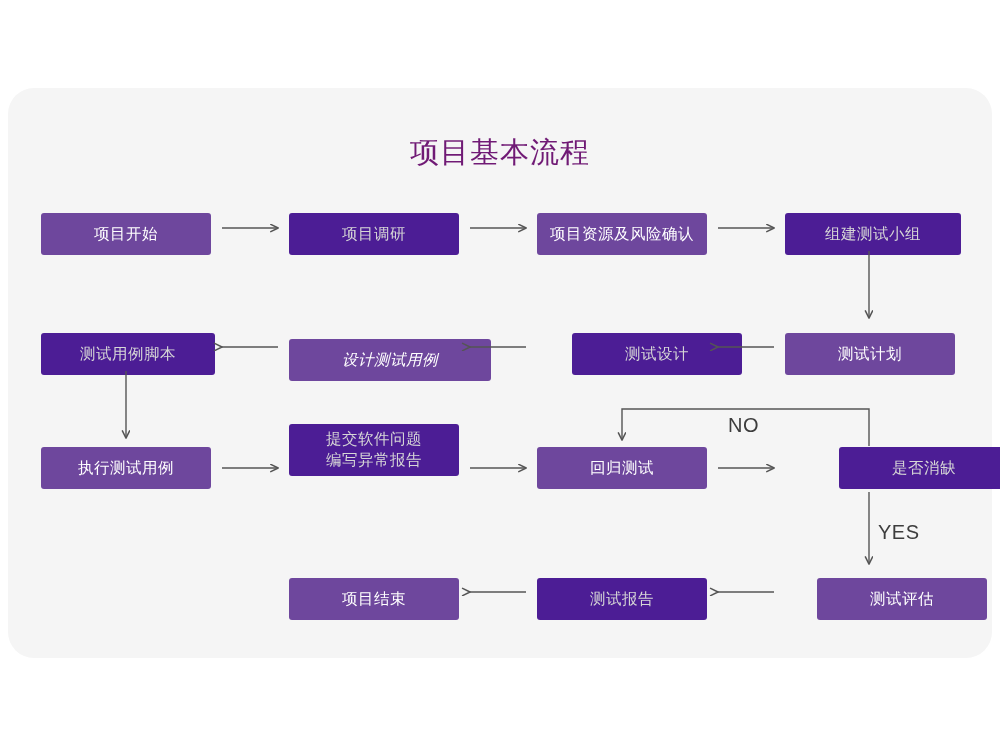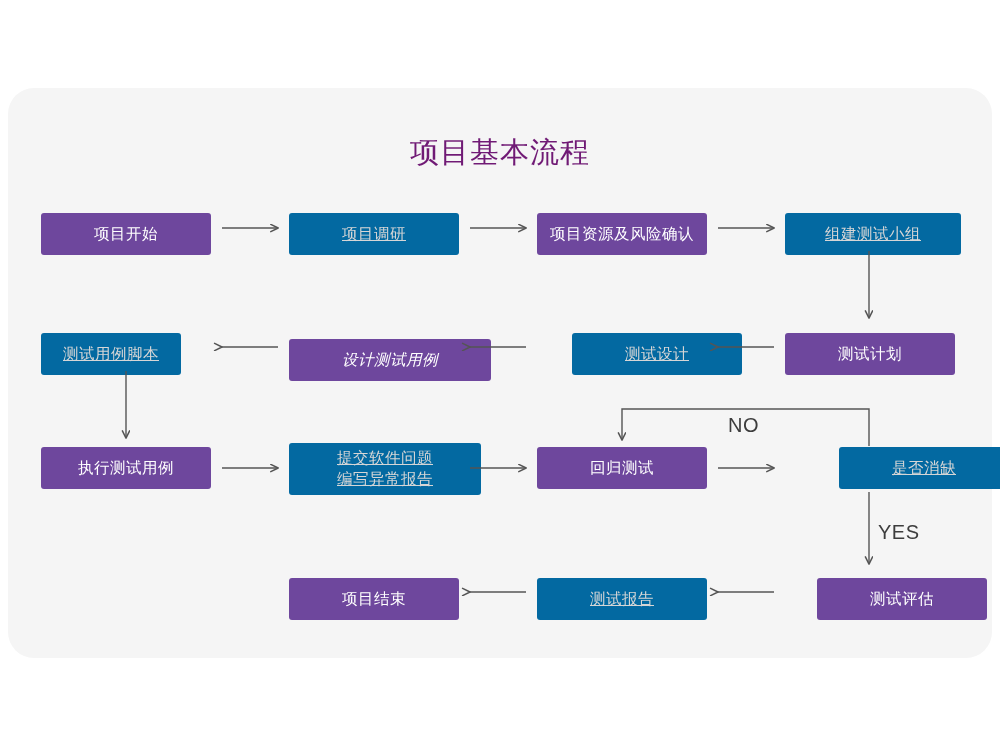--- a/index.html
+++ b/index.html
@@ -37,21 +37,21 @@
     display: flex;
     align-items: center;
     justify-content: center;
     text-align: center;
     font-size: 15.5px;
     line-height: 1.35;
     letter-spacing: 0.5px;
     white-space: pre-line;
   }
   .node.purple { background: #6e479d; color: #ffffff; }
-  .node.gray   { background: #0369a1; color: #d6d6d6; text-decoration: underline; }
+  .node.gray   { background: #4c1d95; color: #d6d6d6; }
   .node.tall   { height: 52px; }
 
   .svgLayer {
     position: absolute;
     left: 0; top: 0;
     width: 1000px; height: 750px;
     pointer-events: none;
   }
   .edgeLabel {
     position: absolute;
@@ -67,26 +67,26 @@
 
   <div id="card"></div>
 
   <div id="title">项目基本流程</div>
 
   <div id="nodes">
       <div class="node purple" style="left: 41px; top: 213px; width: 170px;">项目开始</div>
       <div class="node gray" style="left: 289px; top: 213px; width: 170px;">项目调研</div>
       <div class="node purple" style="left: 537px; top: 213px; width: 170px;">项目资源及风险确认</div>
       <div class="node gray" style="left: 785px; top: 213px; width: 176px;">组建测试小组</div>
-      <div class="node gray" style="left: 41px; top: 333px; width: 140px;">测试用例脚本</div>
+      <div class="node gray" style="left: 41px; top: 333px; width: 174px;">测试用例脚本</div>
       <div class="node purple" style="left: 289px; top: 339px; width: 202px; font-style: italic;">设计测试用例</div>
       <div class="node gray" style="left: 563px; top: 333px; width: 170px; margin-left: 9px;">测试设计</div>
       <div class="node purple" style="left: 785px; top: 333px; width: 170px;">测试计划</div>
       <div class="node purple" style="left: 41px; top: 447px; width: 170px;">执行测试用例</div>
-      <div class="node gray tall" style="left: 289px; top: 443px; width: 192px;">提交软件问题
+      <div class="node gray tall" style="left: 289px; top: 424px; width: 170px;">提交软件问题
 编写异常报告</div>
       <div class="node purple" style="left: 537px; top: 447px; width: 170px;">回归测试</div>
       <div class="node gray" style="left: 807px; top: 447px; width: 170px; margin-left: 32px;">是否消缺</div>
       <div class="node purple" style="left: 289px; top: 578px; width: 170px;">项目结束</div>
       <div class="node gray" style="left: 537px; top: 578px; width: 170px;">测试报告</div>
       <div class="node purple" style="left: 785px; top: 578px; width: 170px; margin-left: 32px;">测试评估</div>
     </div>
 
   <svg class="svgLayer" viewBox="0 0 1000 750" xmlns="http://www.w3.org/2000/svg">
     <defs>

